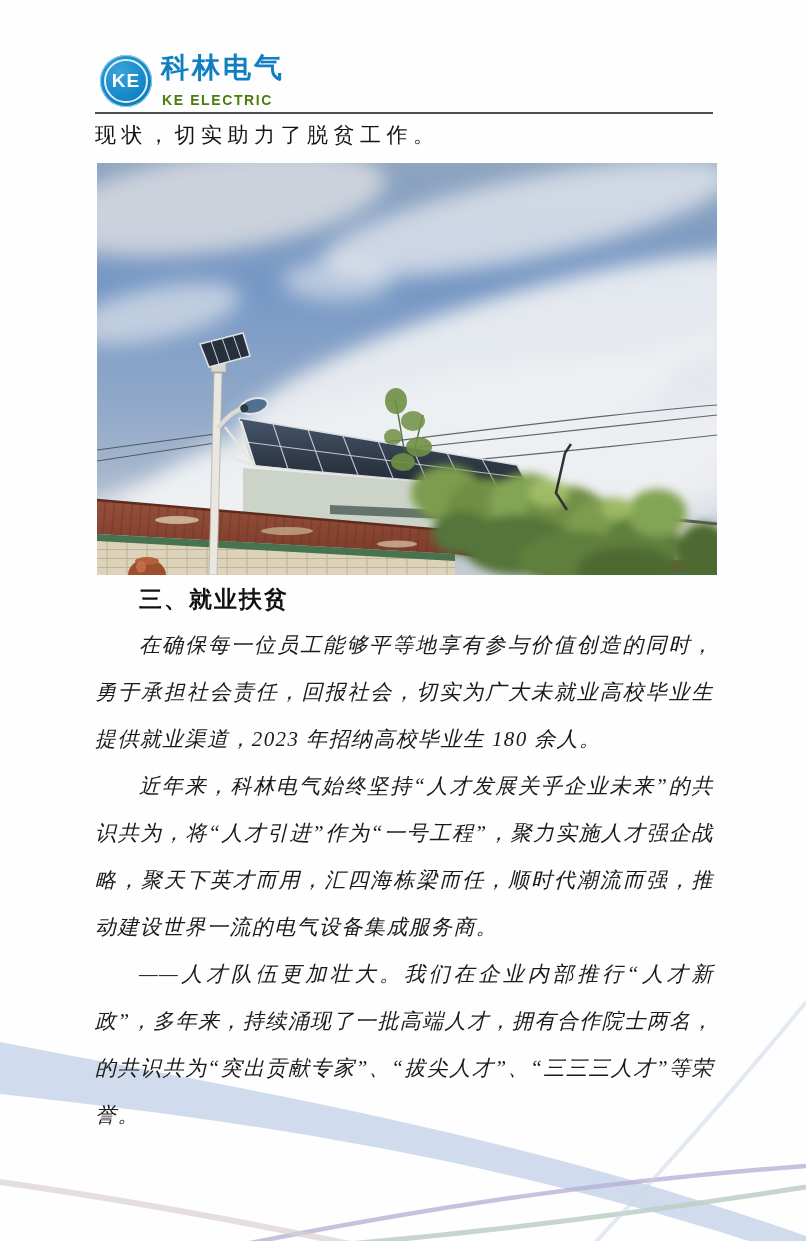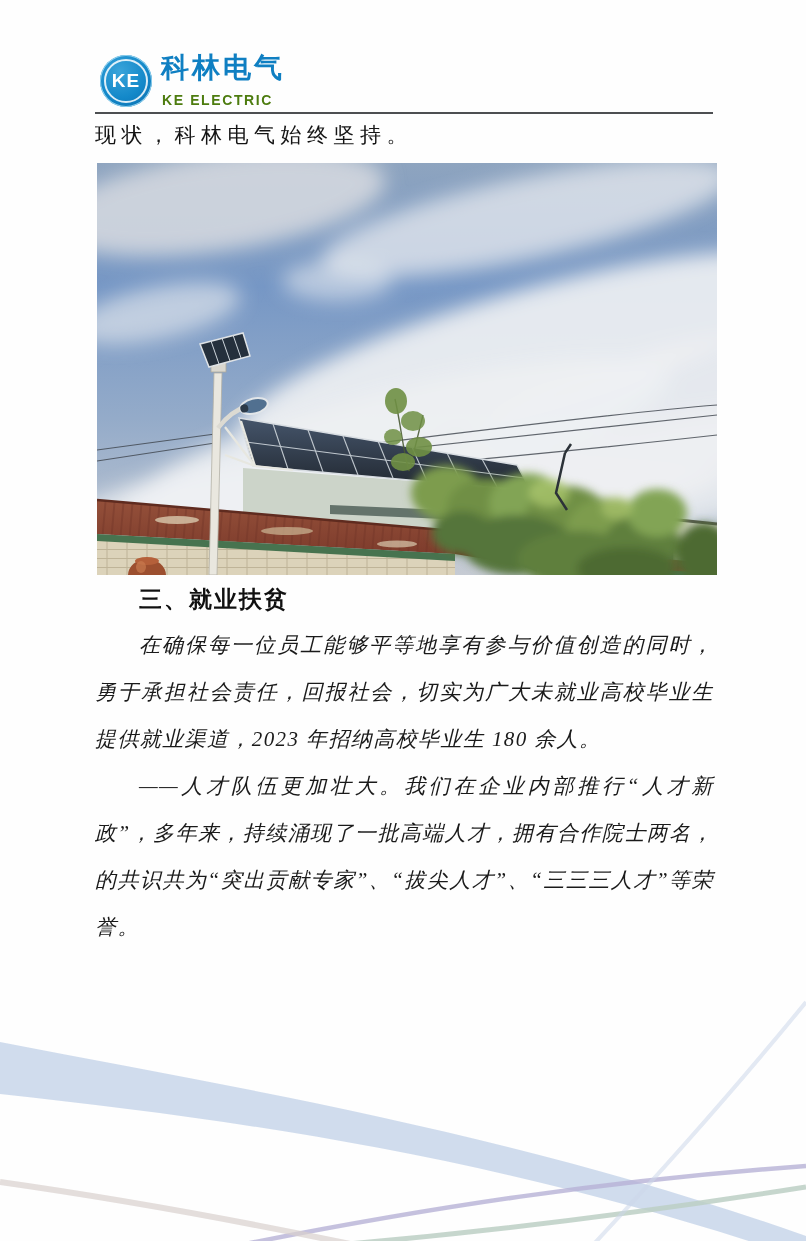--- a/index.html
+++ b/index.html
@@ -73,21 +73,21 @@
 
 <div class="layer header">
   <div class="logo-circle">
     <span class="logo-monogram">KE</span>
   </div>
   <div class="brand-cn">科林电气</div>
   <div class="brand-en">KE ELECTRIC</div>
 </div>
 <div class="layer header-rule"></div>
 
-<div class="layer intro-line">现状，科林电气始终坚持。</div>
+<div class="layer intro-line">现状，切实助力了脱贫工作。</div>
 
 <svg class="layer photo" role="img" viewBox="0 0 620 412" preserveAspectRatio="none" xmlns="http://www.w3.org/2000/svg" aria-label="乡村屋顶光伏扶贫电站：蓝天白云下的屋顶光伏板、太阳能路灯、红色瓦屋顶与绿树">
   <defs>
     <linearGradient id="skyGrad" x1="0" y1="0" x2="0" y2="1">
       <stop offset="0" stop-color="#8ea4bf"></stop>
       <stop offset="0.3" stop-color="#7697c5"></stop>
       <stop offset="0.62" stop-color="#94abc9"></stop>
       <stop offset="1" stop-color="#c6cbd3"></stop>
     </linearGradient>
     <linearGradient id="panelGrad" x1="0" y1="0" x2="0" y2="1">
@@ -238,14 +238,15 @@
       <polygon points="103,181 146,170 153,193 112,204" fill="#25303c" stroke="#dfe3e6" stroke-width="1.5"></polygon>
       <path d="M114,178 L122,201 M125,175 L133,198 M136,172 L144,195" stroke="#cfd6dc" stroke-width="1"></path>
     </g>
   </g>
 </svg>
 
 <div class="layer section-heading">三、就业扶贫</div>
 
 <div class="layer body-text">
   <p>在确保每一位员工能够平等地享有参与价值创造的同时，勇于承担社会责任，回报社会，切实为广大未就业高校毕业生提供就业渠道，2023 年招纳高校毕业生 180 余人。</p>
+  <p>近年来，科林电气始终坚持“人才发展关乎企业未来”的共识共为，将“人才引进”作为“一号工程”，聚力实施人才强企战略，聚天下英才而用，汇四海栋梁而任，顺时代潮流而强，推动建设世界一流的电气设备集成服务商。</p>
   <p>——人才队伍更加壮大。我们在企业内部推行“人才新政”，多年来，持续涌现了一批高端人才，拥有合作院士两名，的共识共为“突出贡献专家”、“拔尖人才”、“三三三人才”等荣誉。</p>
 </div>
 
 </body></html>

